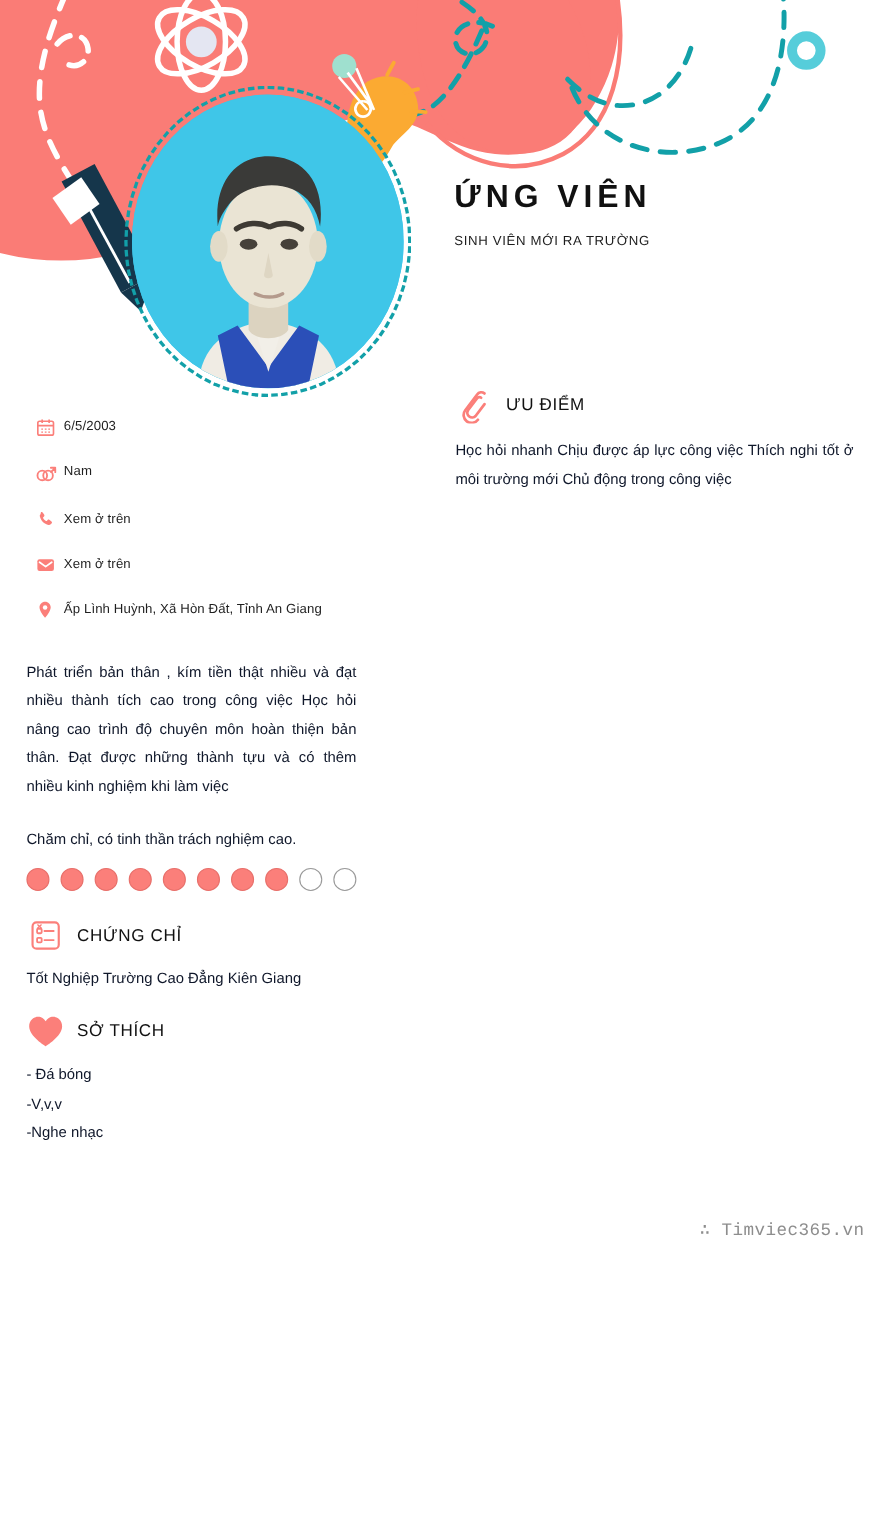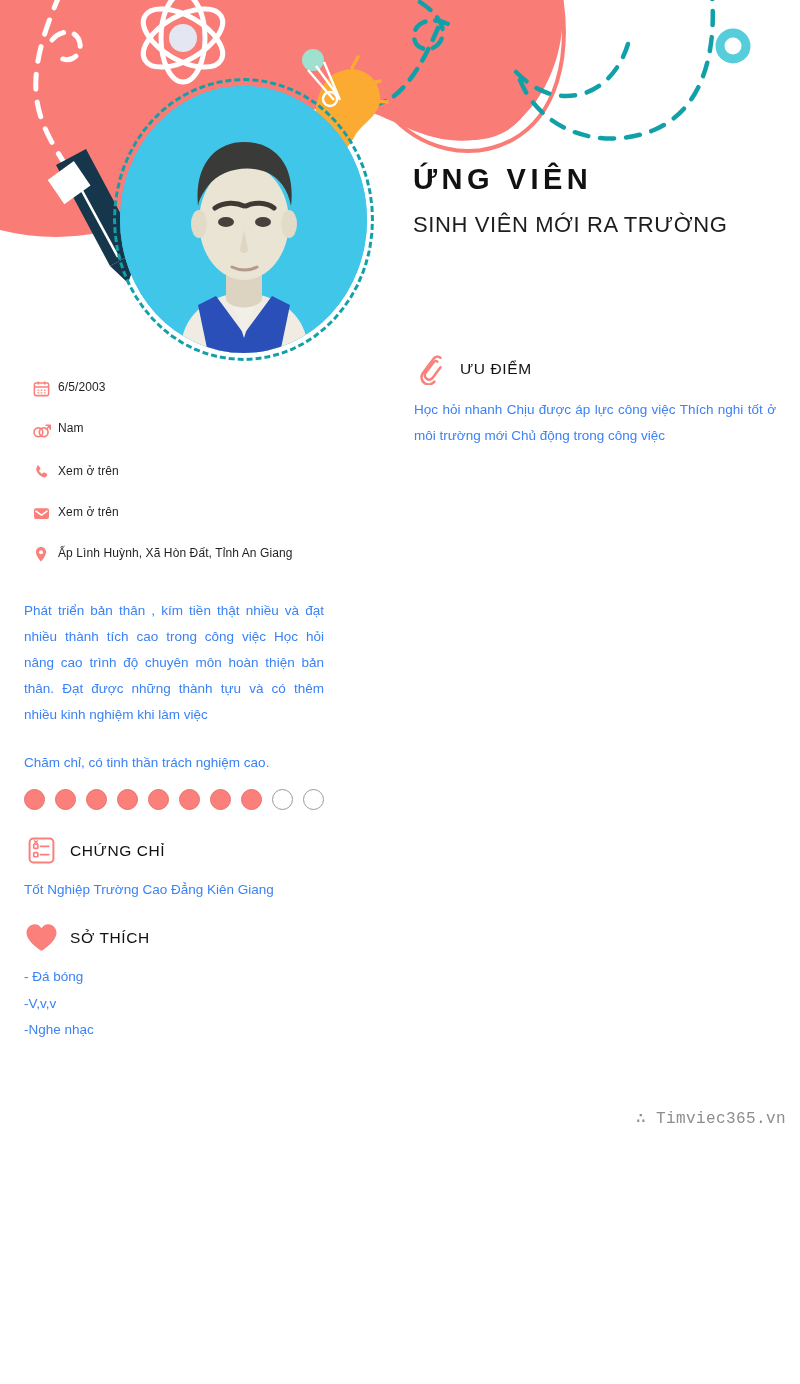--- a/index.html
+++ b/index.html
@@ -28,41 +28,41 @@
   #photo{
     position:absolute;left:7px;top:8px;width:247px;height:267px;
     border-radius:50%;overflow:hidden;background:#39c3e8;
   }
   #name-block{position:absolute;left:413px;top:163px;width:360px;}
   #cand-name{
     font-size:29px;font-weight:bold;color:#111;letter-spacing:4.5px;
     line-height:1.15;margin:0;
   }
   #cand-role{
-    font-size:22px;color:#1d1d1d;letter-spacing:.6px;margin:16px 0 0 0;
+    font-size:12px;color:#1d1d1d;letter-spacing:.6px;margin:16px 0 0 0;
     font-weight:400;
   }
 
   
   #left-col{position:absolute;left:24px;top:378px;width:300px;}
   #right-col{position:absolute;left:414px;top:352px;width:362px;}
 
   
   .contact-row{display:flex;align-items:flex-start;margin-bottom:21px;}
   .contact-ico{width:34px;flex:0 0 34px;display:flex;justify-content:center;
     align-items:flex-start;padding-top:1px;}
   .contact-text{font-size:12px;color:#1f1f1f;line-height:1.45;
     padding-top:1px;letter-spacing:.1px;}
 
   
   .sec{margin-top:26px;}
   .sec-head{display:flex;align-items:center;gap:12px;margin-bottom:12px;}
   .sec-ico{width:34px;flex:0 0 34px;display:flex;justify-content:center;align-items:center;}
   .sec-title{font-size:15.5px;font-weight:normal;color:#111;letter-spacing:.6px;}
-  .sec-body{font-size:13.5px;color:#3b82f6;line-height:1.92;text-align:justify;}
+  .sec-body{font-size:13.5px;color:#0f172a;line-height:1.92;text-align:justify;}
   .sec-body.left{text-align:left;}
   .sec-body .ln{display:block;line-height:1.95;}
 
   
   #skill-dots{display:flex;gap:10px;margin-top:14px;}
   .dot{width:21px;height:21px;border-radius:50%;box-sizing:border-box;}
   .dot.on{background:#fb7f7a;border:1px solid #e8706b;}
   .dot.off{background:#fff;border:1px solid #9a9a9a;}
 
   

